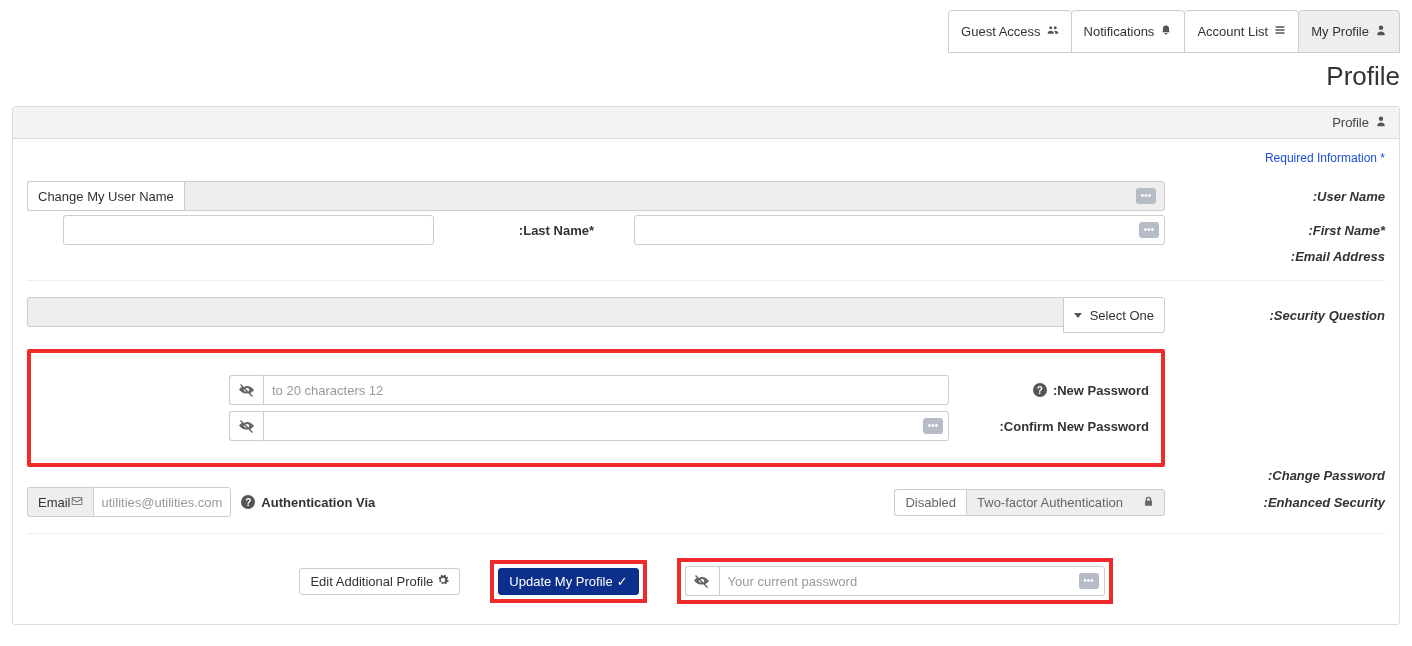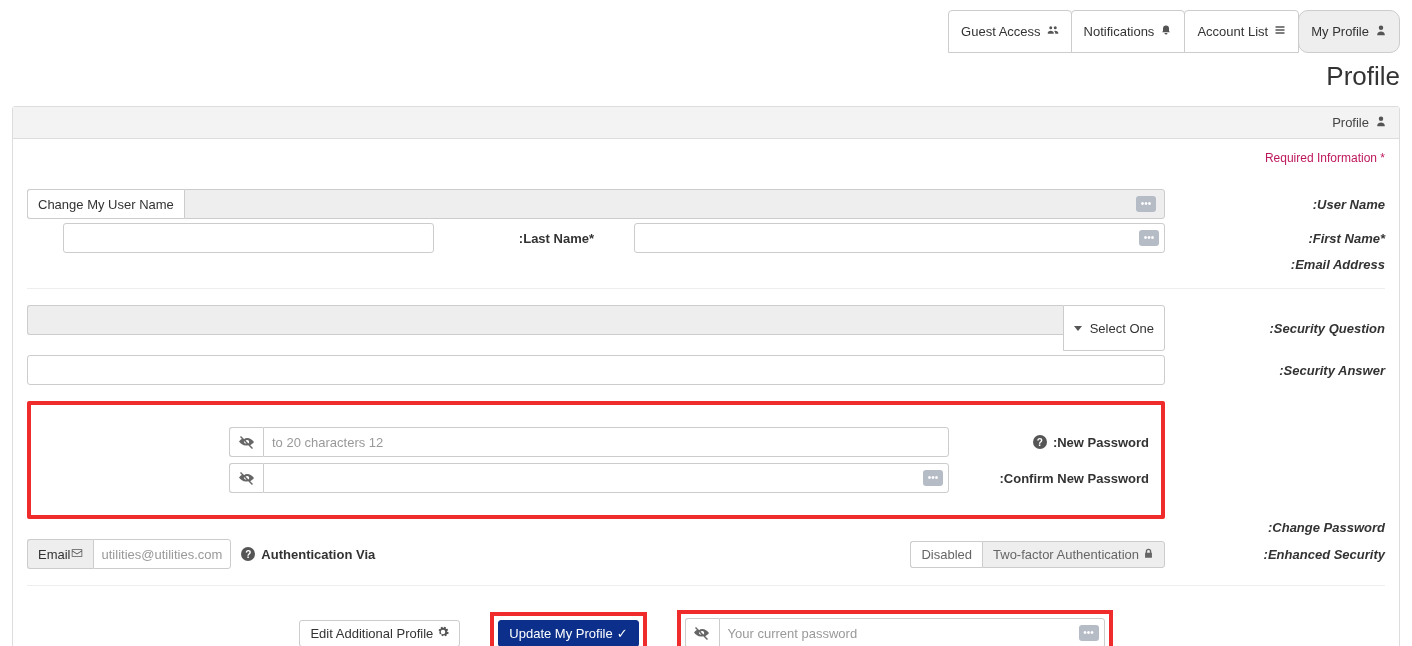--- a/index.html
+++ b/index.html
@@ -28,21 +28,20 @@
     align-items: center;
     gap: 6px;
     cursor: pointer;
     font-size: 13px;
     color: #333;
     border-radius: 4px 4px 0 0;
     margin-inline-end: -1px;
   }
   .tab.active {
     background: #eee;
-    border-radius: 10px;
   }
   .tab .ic { font-size: 12px; }
   h1.page-title {
     font-size: 26px;
     font-weight: 400;
     margin: 6px 0 14px 0;
     color: #333;
   }
   .panel {
     border: 1px solid #ddd;
@@ -57,22 +56,22 @@
     gap: 6px;
     font-weight: 500;
     color: #444;
   }
   .panel-body {
     padding: 12px 14px 20px 14px;
   }
   .req-note {
     text-align: start;
     font-size: 12px;
-    color: #be185d;
-    margin-bottom: 24px;
+    color: #1d4ed8;
+    margin-bottom: 16px;
   }
   .field-row {
     display: flex;
     align-items: center;
     margin: 4px 0;
   }
   .field-row .label {
     width: 220px;
     font-weight: 700;
     color: #333;
@@ -176,21 +175,21 @@
     border: 1px solid #ccc;
     background: #fff;
     padding: 5px 10px;
     border-start-start-radius: 3px;
     border-end-start-radius: 3px;
     font-size: 13px;
     cursor: pointer;
     display: flex;
     align-items: center;
     gap: 4px;
-    height: 46px;
+    height: 36px;
   }
   .dropdown-wrap {
     display: flex;
     width: 100%;
   }
   .dropdown-rest {
     flex: 1;
     border: 1px solid #ccc;
     border-inline-start: none;
     background: #eee;
@@ -254,21 +253,21 @@
   }
   .tfa-label-btn {
     border: 1px solid #ccc;
     background: #eee;
     padding: 5px 10px;
     border-start-start-radius: 3px;
     border-end-start-radius: 3px;
     font-size: 13px;
     display: flex;
     align-items: center;
-    gap: 4px;
+    gap: 20px;
     color: #666;
   }
   .tfa-status {
     border: 1px solid #ccc;
     border-inline-start: none;
     background: #fff;
     padding: 5px 10px;
     border-start-end-radius: 3px;
     border-end-end-radius: 3px;
     font-size: 13px;
@@ -483,26 +482,20 @@
         <div class="value-area">
           <div class="dropdown-wrap">
             <div class="dropdown-btn caret-down">
               <span>Select One</span>
             </div>
             <div class="dropdown-rest"></div>
           </div>
         </div>
       </div>
 
-      <div class="field-row">
-        <div class="label">Security Answer:</div>
-        <div class="value-area">
-          <input type="text" class="text-input" style="">
-        </div>
-      </div>
 
       <div class="field-row" style="align-items:flex-end; margin-top:8px;">
         <div class="label" style="padding-top:6px;">Change Password:</div>
         <div class="value-area">
           <div class="highlight-box">
             <div class="pw-row">
               <div class="pw-label">
                 <span>New Password:</span>
                 <span class="info-icon">?</span>
               </div>

